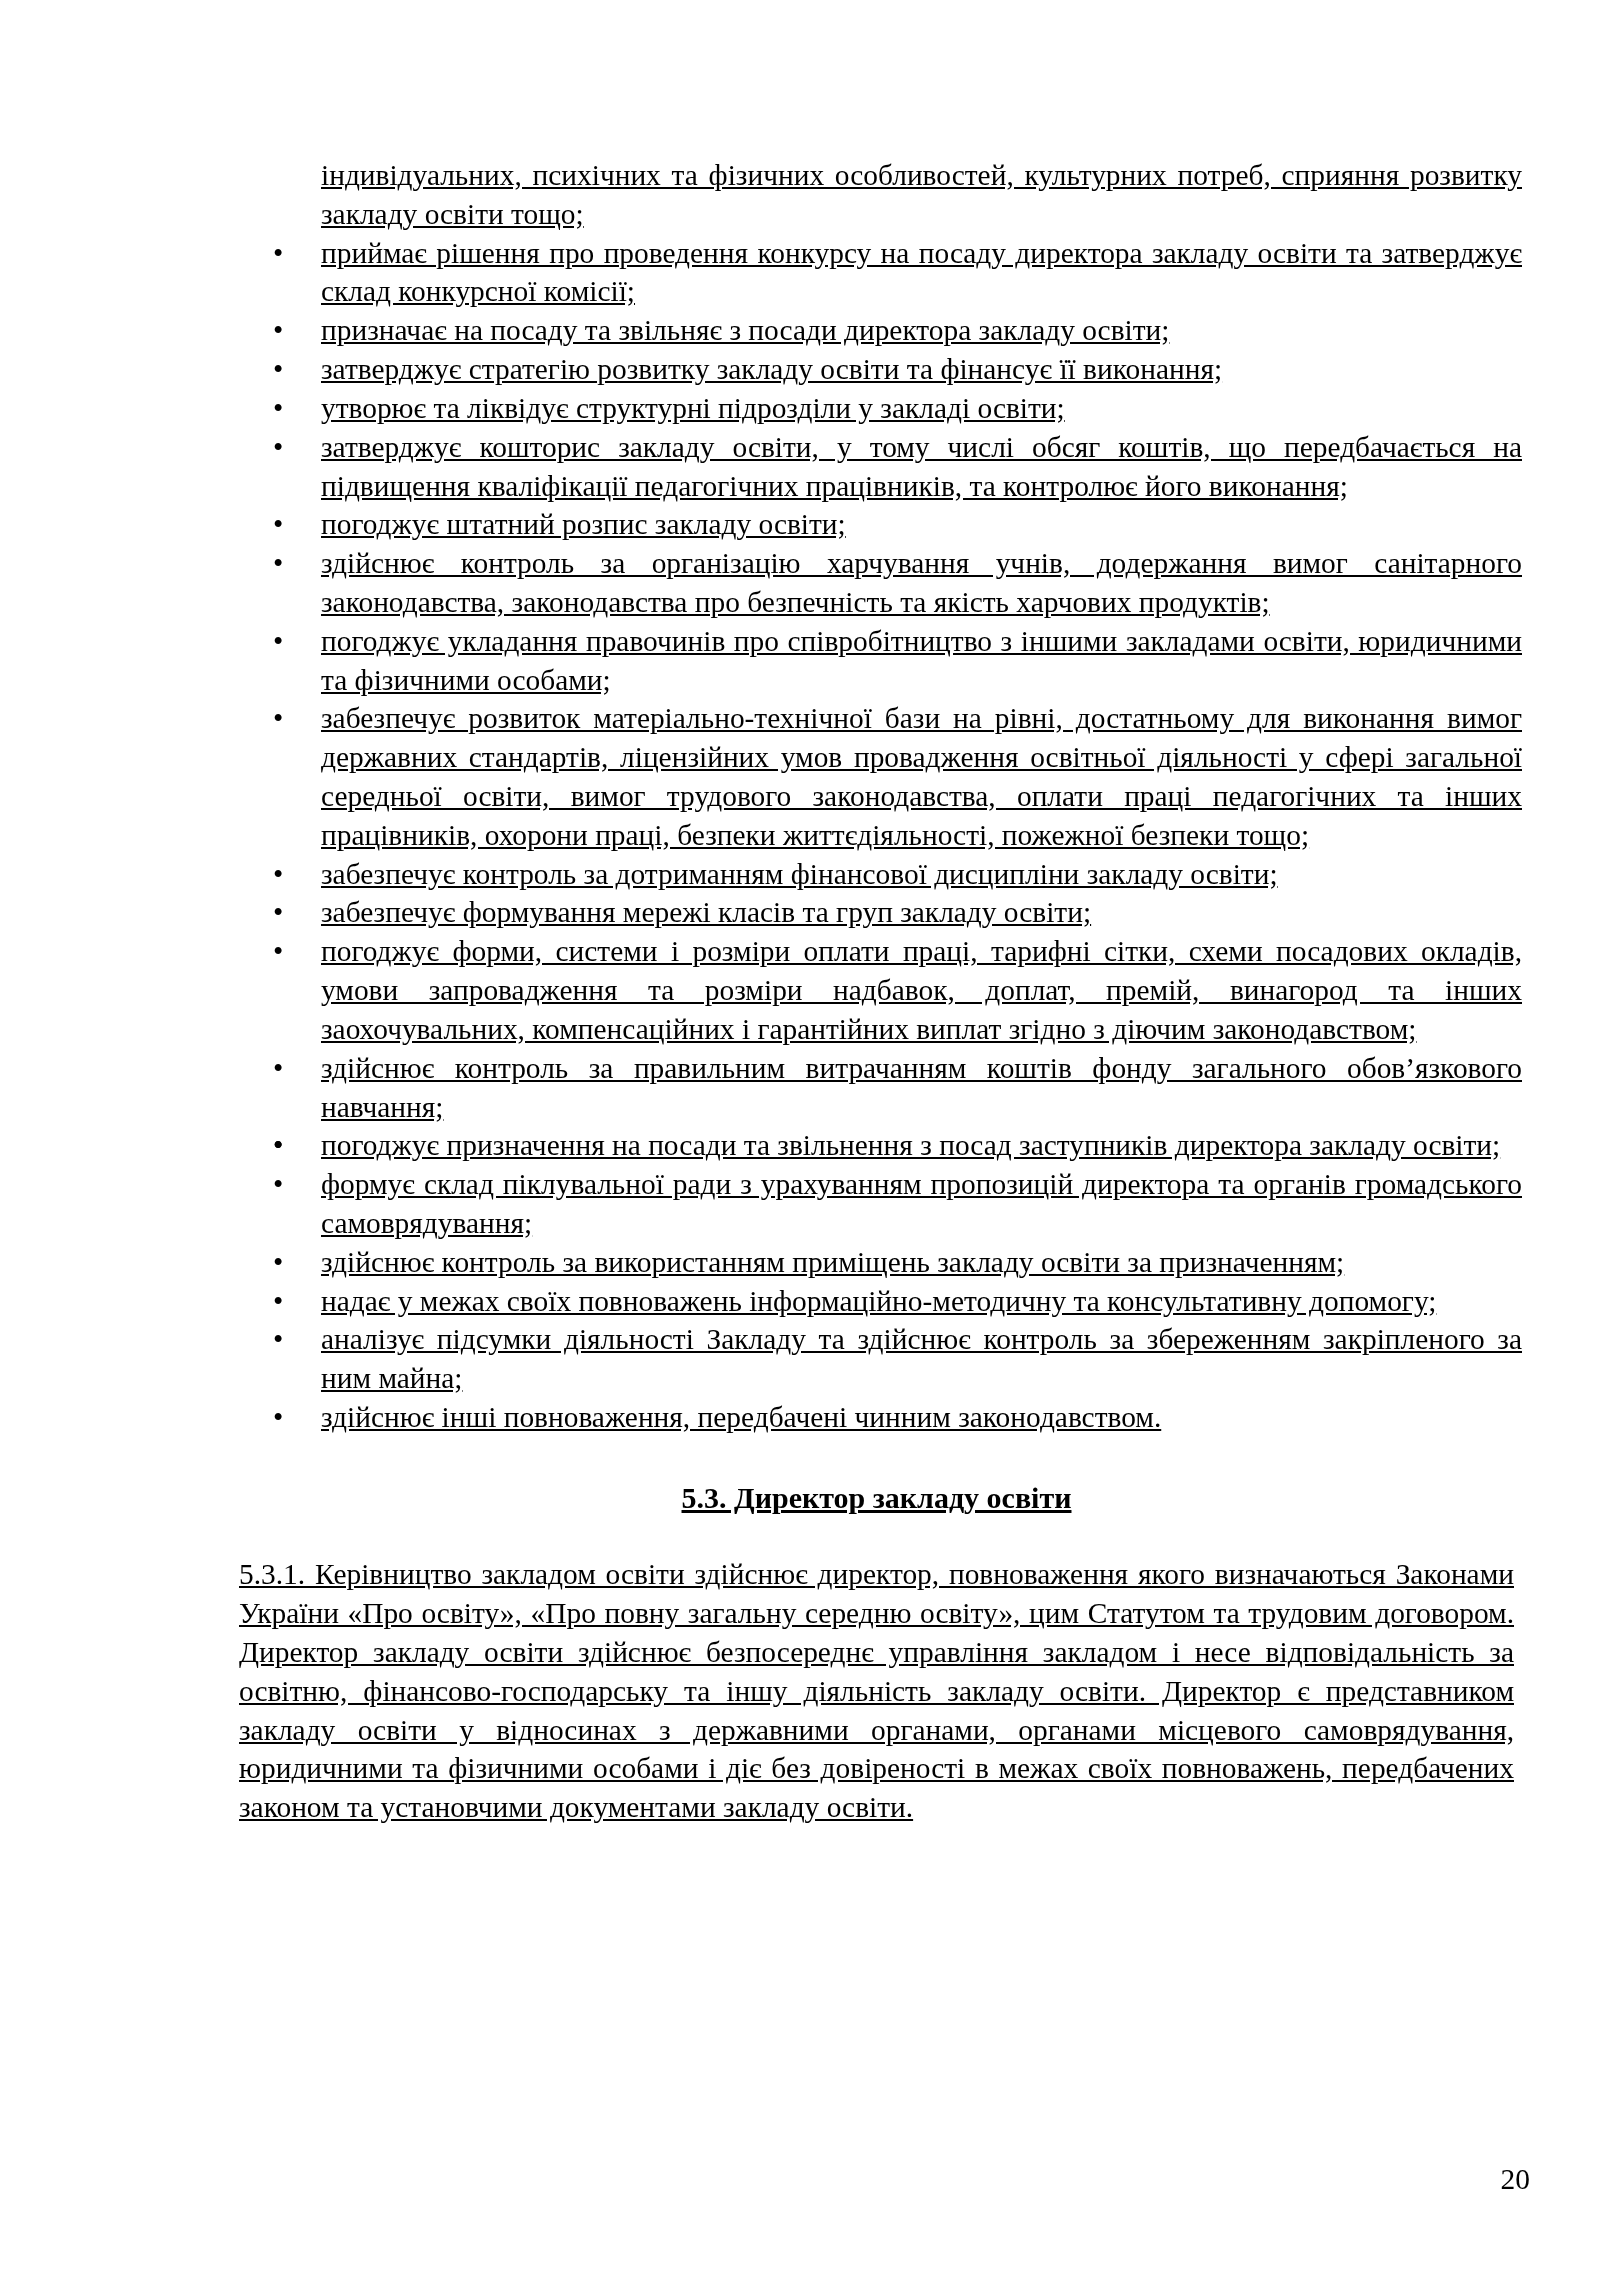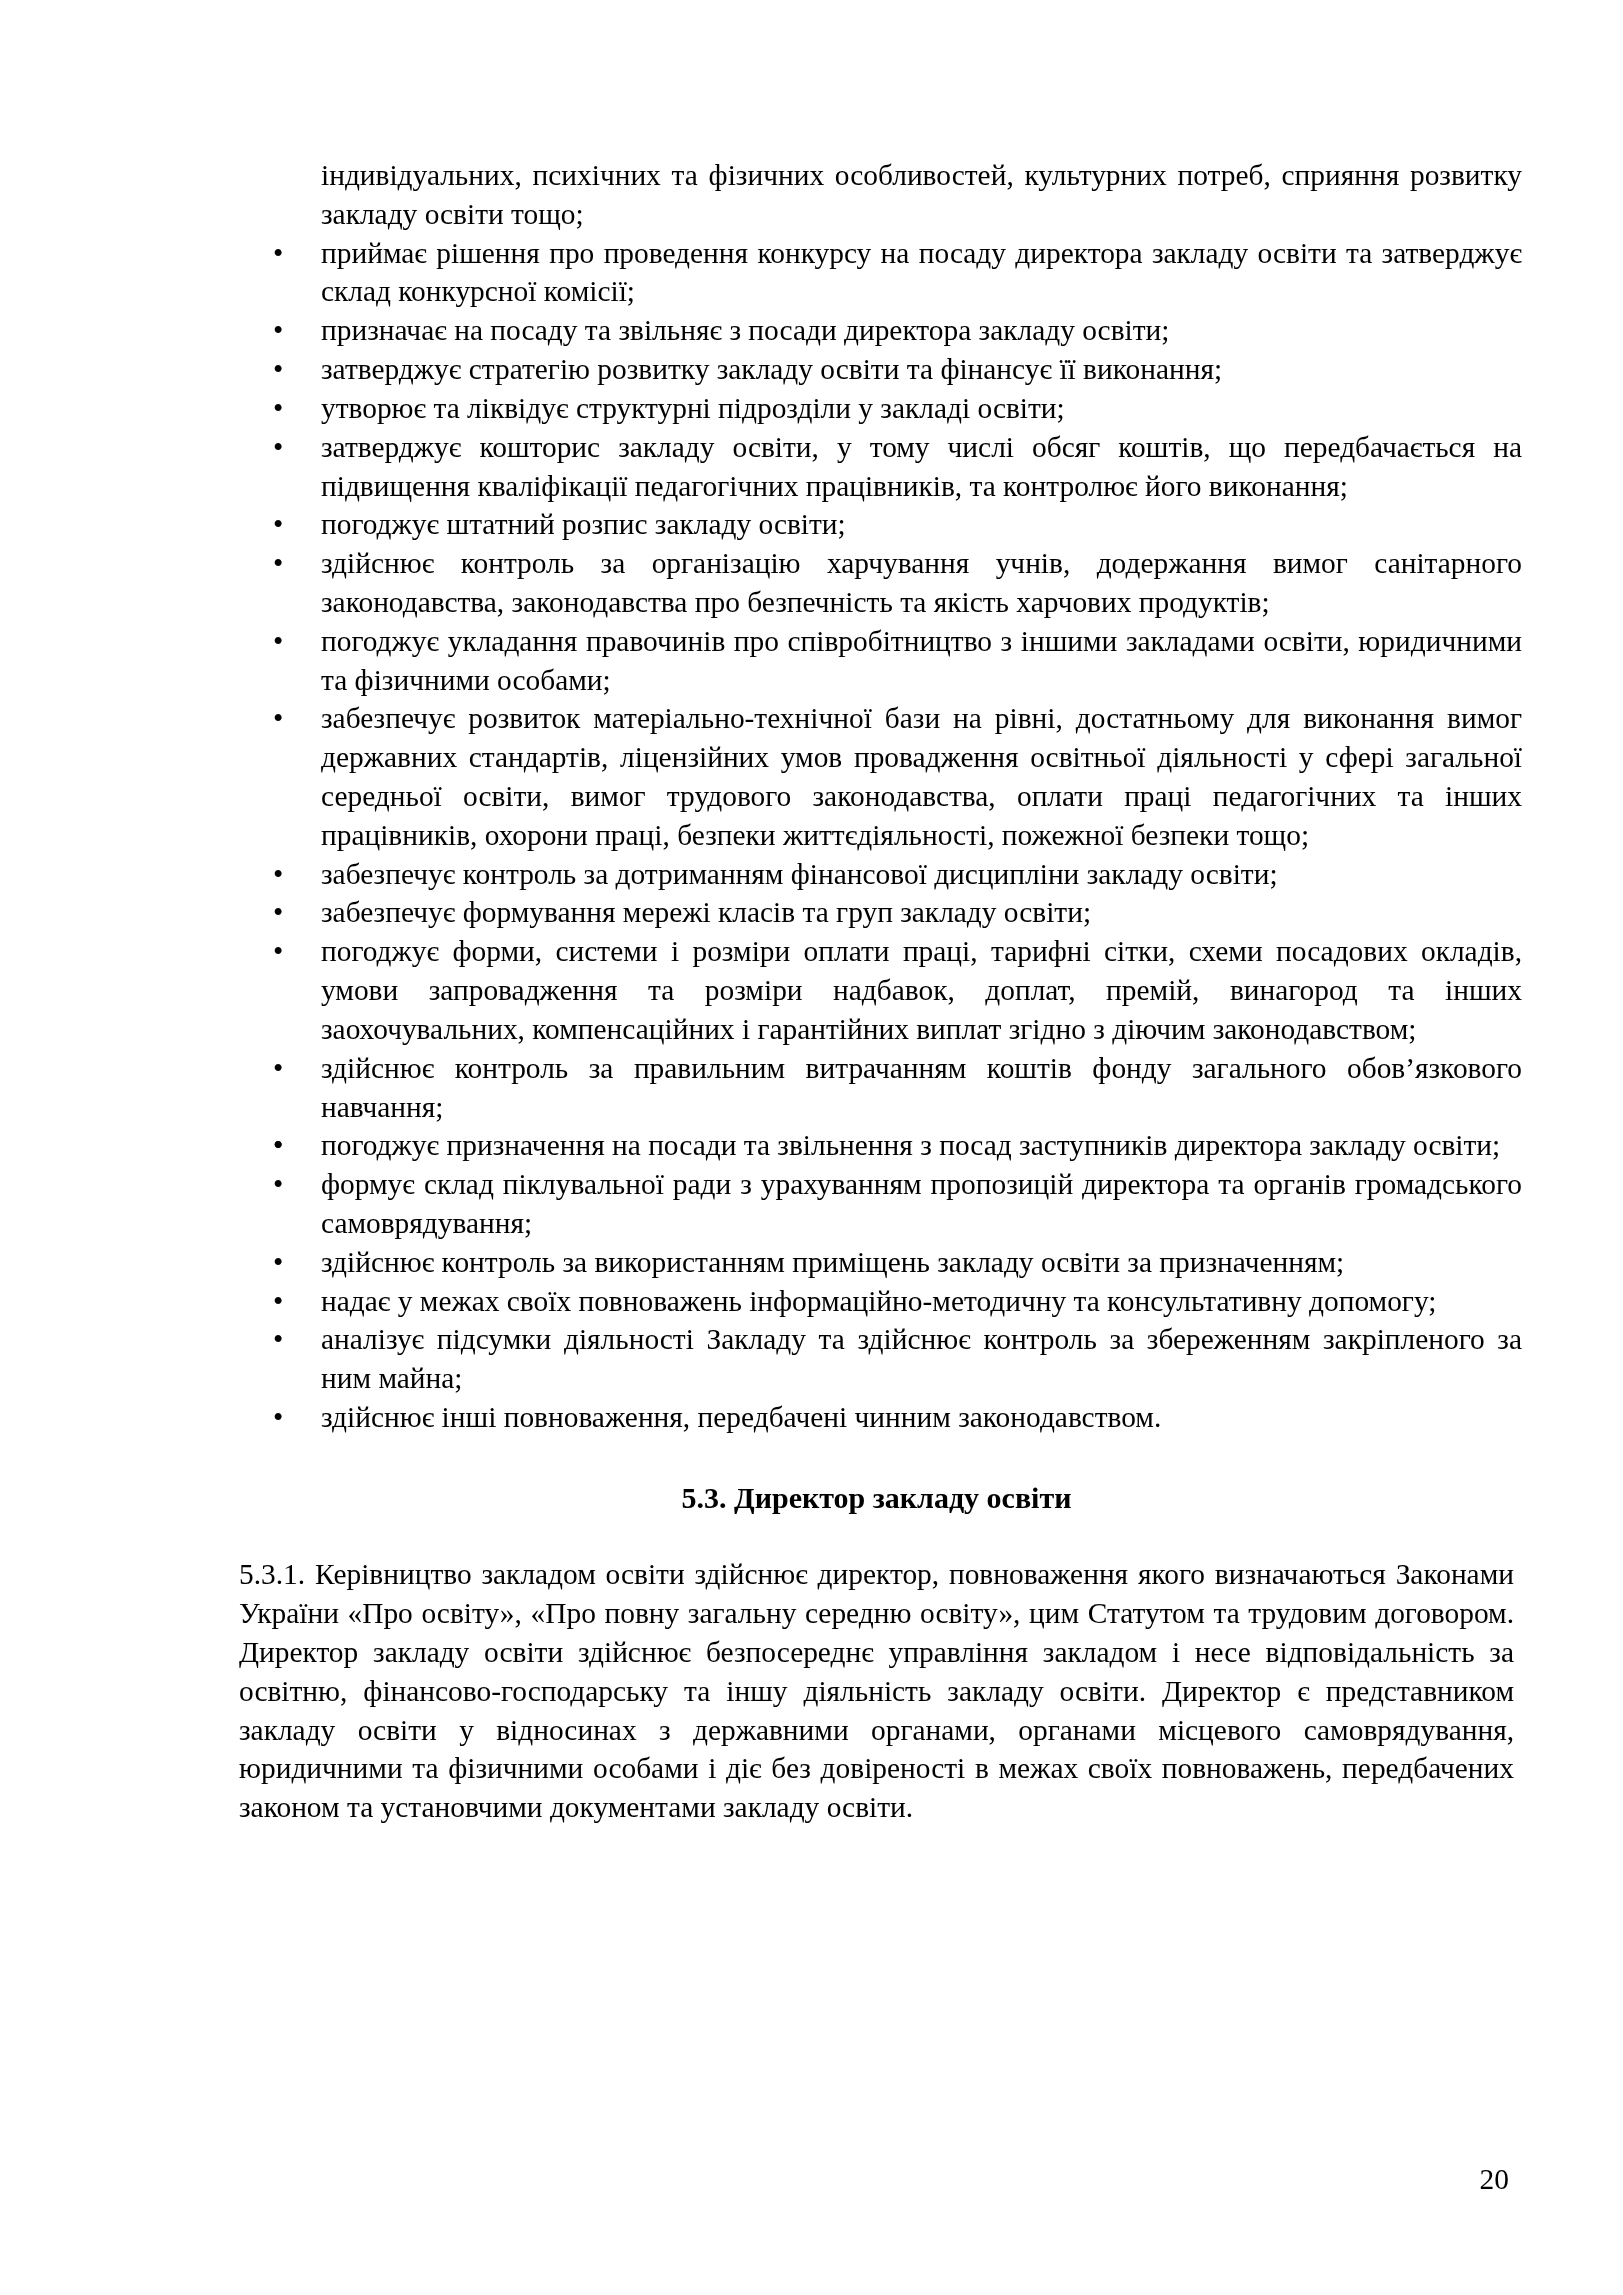--- a/index.html
+++ b/index.html
@@ -15,20 +15,21 @@
     color: #000000;
   }
   .page {
     position: absolute;
     inset: 0;
     box-sizing: border-box;
     padding: 156px 101px 0 231px;
     font-size: 29.4px;
     line-height: 1.32;
     text-align: justify;
+    text-decoration: underline;
   }
   .continuation {
     margin: 0 0 0 90px;
   }
   ul.bullets {
     list-style: none;
     margin: 0;
     padding: 0;
   }
   ul.bullets li {
@@ -46,21 +47,21 @@
     font-size: 30px;
     font-weight: bold;
     text-align: center;
     margin: 41px 0 38px 0;
   }
   .para {
     margin: 8px;
   }
   .page-number {
     position: absolute;
-    right: 114px;
+    right: 93px;
     bottom: 99px;
     font-size: 29.4px;
     text-align: right;
   }
 </style>
 </head>
 <body>
 
 <div class="page">
 

